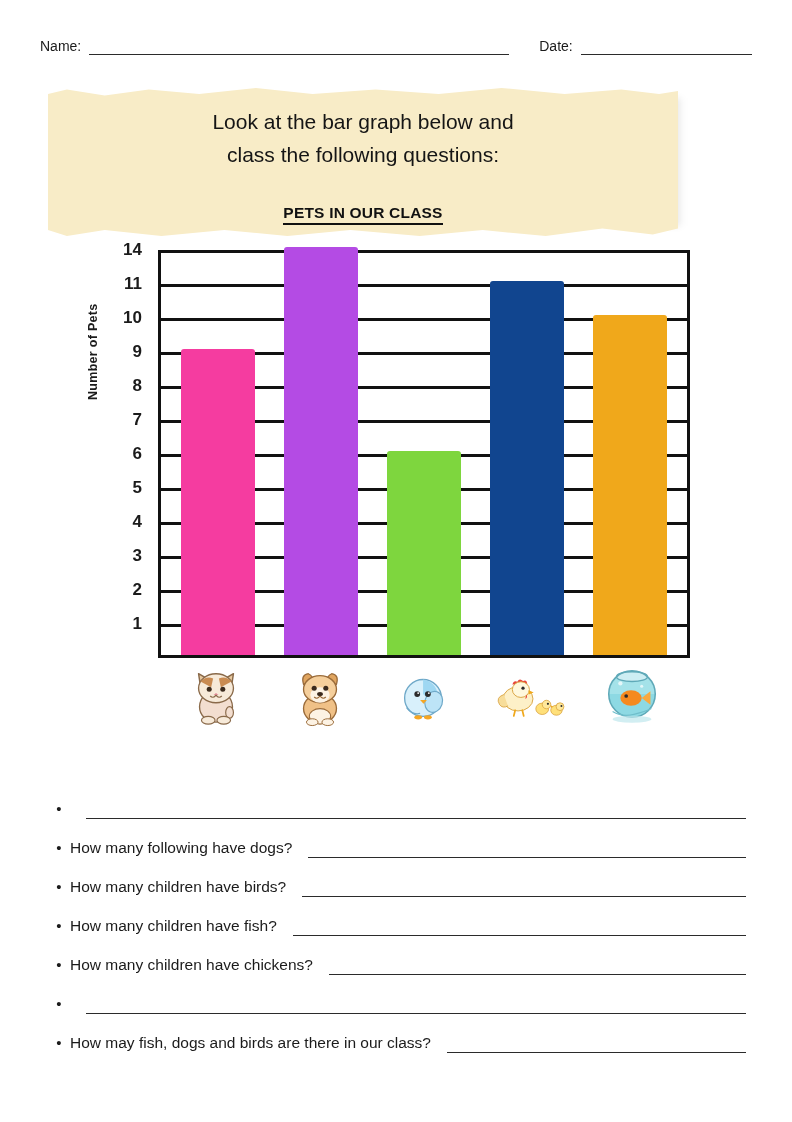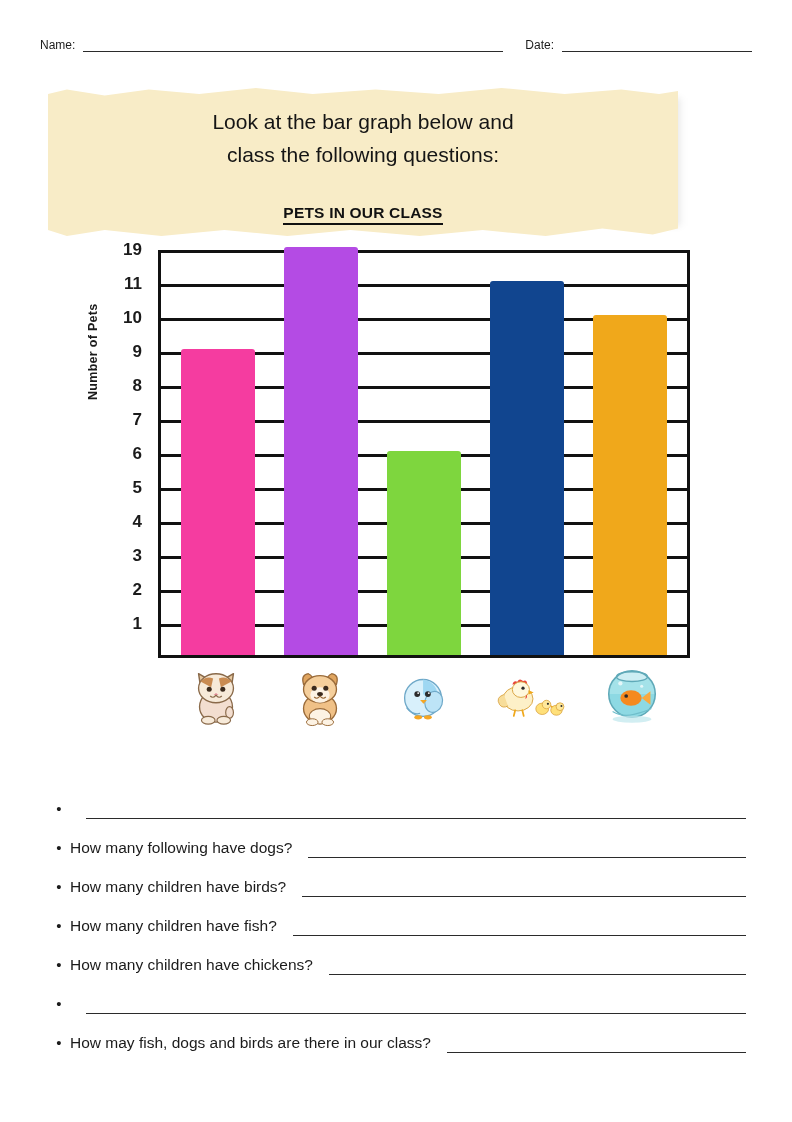--- a/index.html
+++ b/index.html
@@ -12,33 +12,33 @@
     color: #1b1b1b;
     position: relative;
     overflow: hidden;
   }
 
   
   .topline {
     position: absolute;
     top: 38px; left: 40px; right: 40px;
     display: flex;
-    align-items: flex-start;
-    font-size: 12px;
+    align-items: flex-end;
+    font-size: 14px;
     color: #1b1b1b;
   }
   .topline .lbl { white-space: nowrap; padding-bottom: 1px; }
   .topline .rule {
     border-bottom: 1.4px solid #2b2b2b;
     height: 14px;
     margin-left: 8px;
   }
   .topline .rule.name { width: 420px; }
   .topline .rule.date { flex: 1; }
-  .topline .date-lbl { margin-left: 22px; }
+  .topline .date-lbl { margin-left: 30px; }
 
   
   .banner-wrap {
     position: absolute;
     top: 88px;
     left: 48px;
     width: 630px;
     height: 148px;
   }
   .banner {
@@ -230,21 +230,21 @@
       <div class="ytick" style="top: 340px;">2</div>
       <div class="ytick" style="top: 306px;">3</div>
       <div class="ytick" style="top: 272px;">4</div>
       <div class="ytick" style="top: 238px;">5</div>
       <div class="ytick" style="top: 204px;">6</div>
       <div class="ytick" style="top: 170px;">7</div>
       <div class="ytick" style="top: 136px;">8</div>
       <div class="ytick" style="top: 102px;">9</div>
       <div class="ytick" style="top: 68px;">10</div>
       <div class="ytick" style="top: 34px;">11</div>
-      <div class="ytick" style="top: 0px;">19</div>
+      <div class="ytick" style="top: 0px;">14</div>
     </div>
   <div class="plot" id="plot">
     <div class="topline-axis"></div>
     <div id="gridlines">
         <div class="gridline" style="top: 374px;"></div>
         <div class="gridline" style="top: 340px;"></div>
         <div class="gridline" style="top: 306px;"></div>
         <div class="gridline" style="top: 272px;"></div>
         <div class="gridline" style="top: 238px;"></div>
         <div class="gridline" style="top: 204px;"></div>

